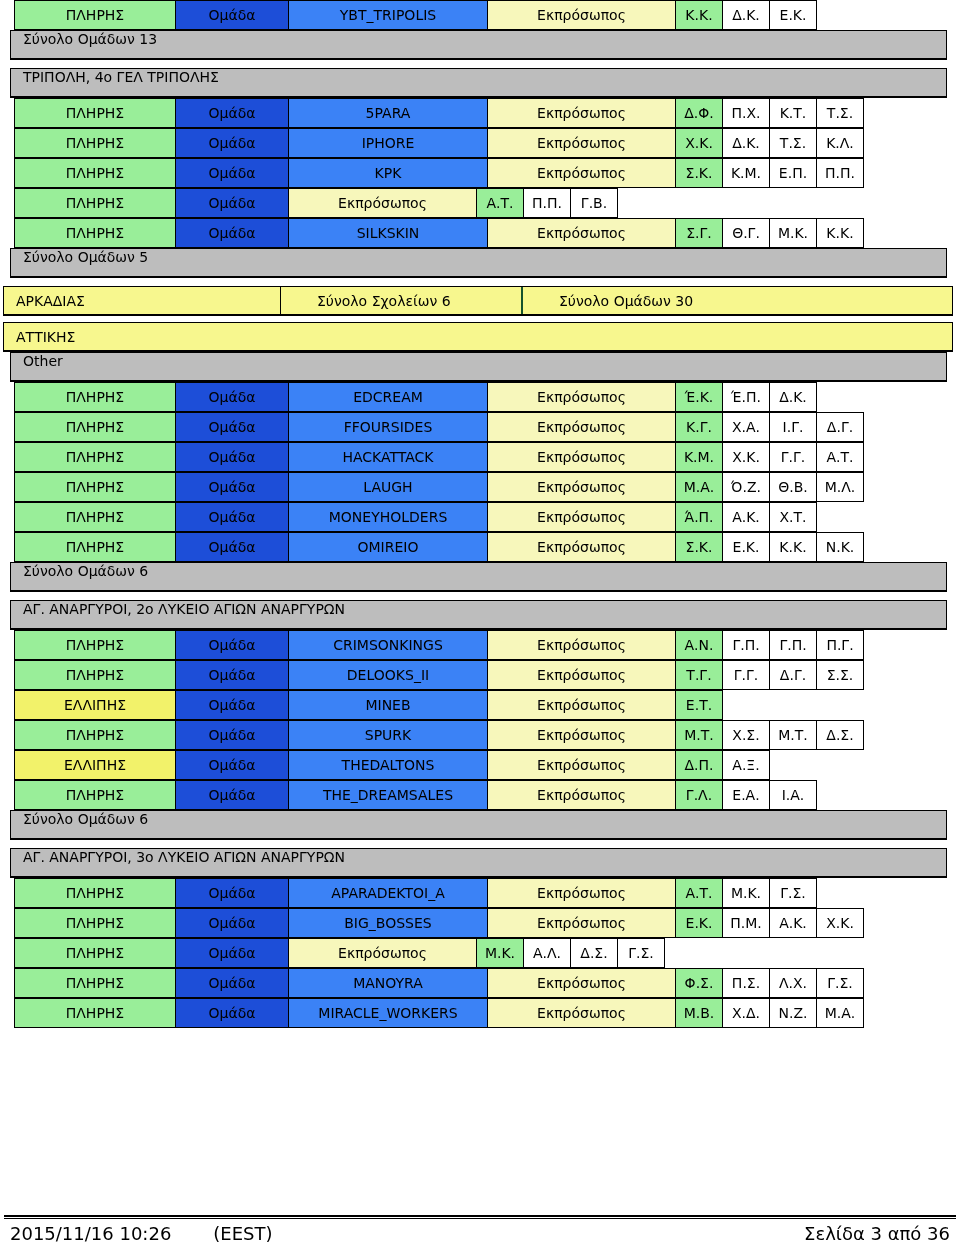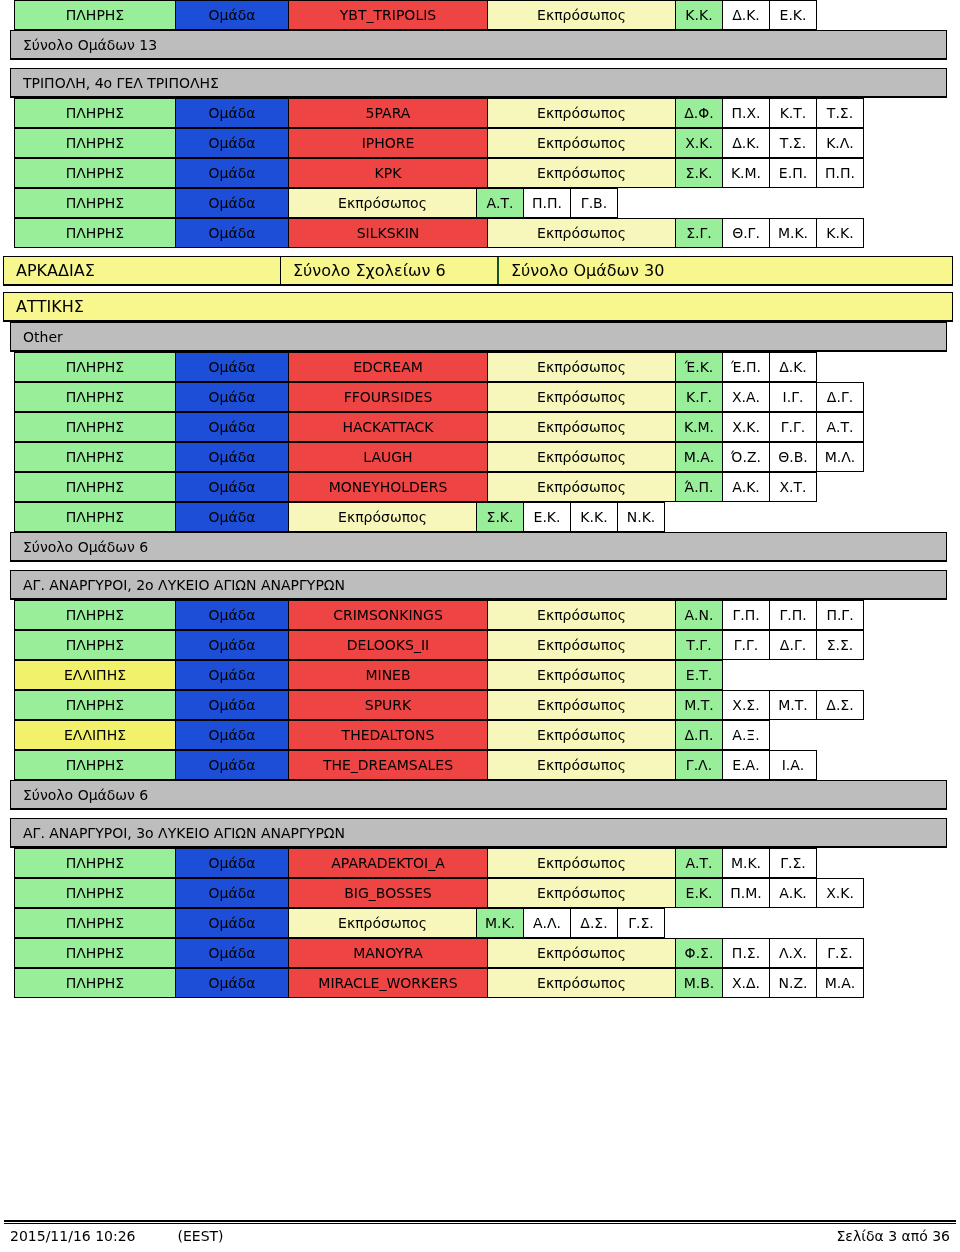--- a/index.html
+++ b/index.html
@@ -49,21 +49,21 @@
   }
   .c-status.partial {
     background: #f2f26a;
   }
   .c-omada {
     width: 114px;
     background: #1d4ed8;
   }
   .c-team {
     width: 200px;
-    background: #ef4444;
+    background: #3b82f6;
   }
   .c-ekp {
     width: 189px;
     background: #f7f7bb;
   }
   .c-nm {
     width: 48px;
     background: #ffffff;
   }
   .c-nm.first {
@@ -73,39 +73,40 @@
   
   .gray-bar {
     box-sizing: border-box;
     margin-left: 10px;
     width: 937px;
     height: 30px;
     background: #bdbdbd;
     border: 1px solid #000000;
     border-bottom: 2px solid #000000;
     display: flex;
-    align-items: center;
+    align-items: flex-start;
     padding-left: 12px;
     font-size: 14px;
     white-space: nowrap;
   }
 
   
   .yellow-bar {
     box-sizing: border-box;
     margin-left: 3px;
     width: 950px;
     height: 30px;
     background: #f7f78e;
     border: 1px solid #000000;
     border-bottom: 2px solid #000000;
     display: flex;
     align-items: stretch;
-    font-size: 16px;
+    font-size: 14px;
     white-space: nowrap;
+    gap: 24px;
   }
   .yellow-bar .yb-cell {
     display: flex;
     align-items: center;
     padding-left: 12px;
     box-sizing: border-box;
   }
   .yb-name { width: 277px; border-right: 1px solid #000; }
   .yb-schools { width: 218px; border-right: 2px solid #14532d; }
   .yb-teams { flex: 1 1 auto; }
@@ -130,21 +131,21 @@
   #footer .rule-bottom {
     height: 1px;
     background: #000000;
     margin: 0 4px 0 4px;
   }
   #footer .ftxt {
     display: flex;
     align-items: center;
     justify-content: space-between;
     padding: 4px 10px 0 10px;
-    font-size: 14px;
+    font-size: 18px;
   }
   #footer .fleft {
     display: flex;
     gap: 42px;
   }
 </style>
 </head>
 <body>
 
 <div id="sheet">
@@ -205,20 +206,23 @@
       </div>
       <div class="team-row">
         <div class="cell c-status">ΠΛΗΡΗΣ</div>
         <div class="cell c-omada">Ομάδα</div>
         <div class="cell c-team">SILKSKIN</div>
         <div class="cell c-ekp">Εκπρόσωπος</div>
         <div class="cell c-nm first">Σ.Γ.</div>
         <div class="cell c-nm">Θ.Γ.</div>
         <div class="cell c-nm">Μ.Κ.</div>
         <div class="cell c-nm">Κ.Κ.</div>
+      </div>
+      <div class="gray-bar">
+        <span>Σύνολο Ομάδων  5</span>
       </div>
       <div class="spacer-8" style="height: 8px;"></div>
       <div class="yellow-bar">
         <div class="yb-cell yb-name">ΑΡΚΑΔΙΑΣ</div>
         <div class="yb-cell yb-schools">Σύνολο Σχολείων 6</div>
         <div class="yb-cell yb-teams">Σύνολο Ομάδων 30</div>
       </div>
       <div class="spacer-6" style="height: 6px;"></div>
       <div class="yellow-bar">
         <div class="yb-cell yb-solo">ΑΤΤΙΚΗΣ</div>
@@ -270,20 +274,21 @@
         <div class="cell c-omada">Ομάδα</div>
         <div class="cell c-team">MONEYHOLDERS</div>
         <div class="cell c-ekp">Εκπρόσωπος</div>
         <div class="cell c-nm first">Ά.Π.</div>
         <div class="cell c-nm">Α.Κ.</div>
         <div class="cell c-nm">Χ.Τ.</div>
       </div>
       <div class="team-row">
         <div class="cell c-status">ΠΛΗΡΗΣ</div>
         <div class="cell c-omada">Ομάδα</div>
+        <div class="cell c-team">OMIREIO</div>
         <div class="cell c-ekp">Εκπρόσωπος</div>
         <div class="cell c-nm first">Σ.Κ.</div>
         <div class="cell c-nm">Ε.Κ.</div>
         <div class="cell c-nm">Κ.Κ.</div>
         <div class="cell c-nm">Ν.Κ.</div>
       </div>
       <div class="gray-bar">
         <span>Σύνολο Ομάδων  6</span>
       </div>
       <div class="spacer-8" style="height: 8px;"></div>

